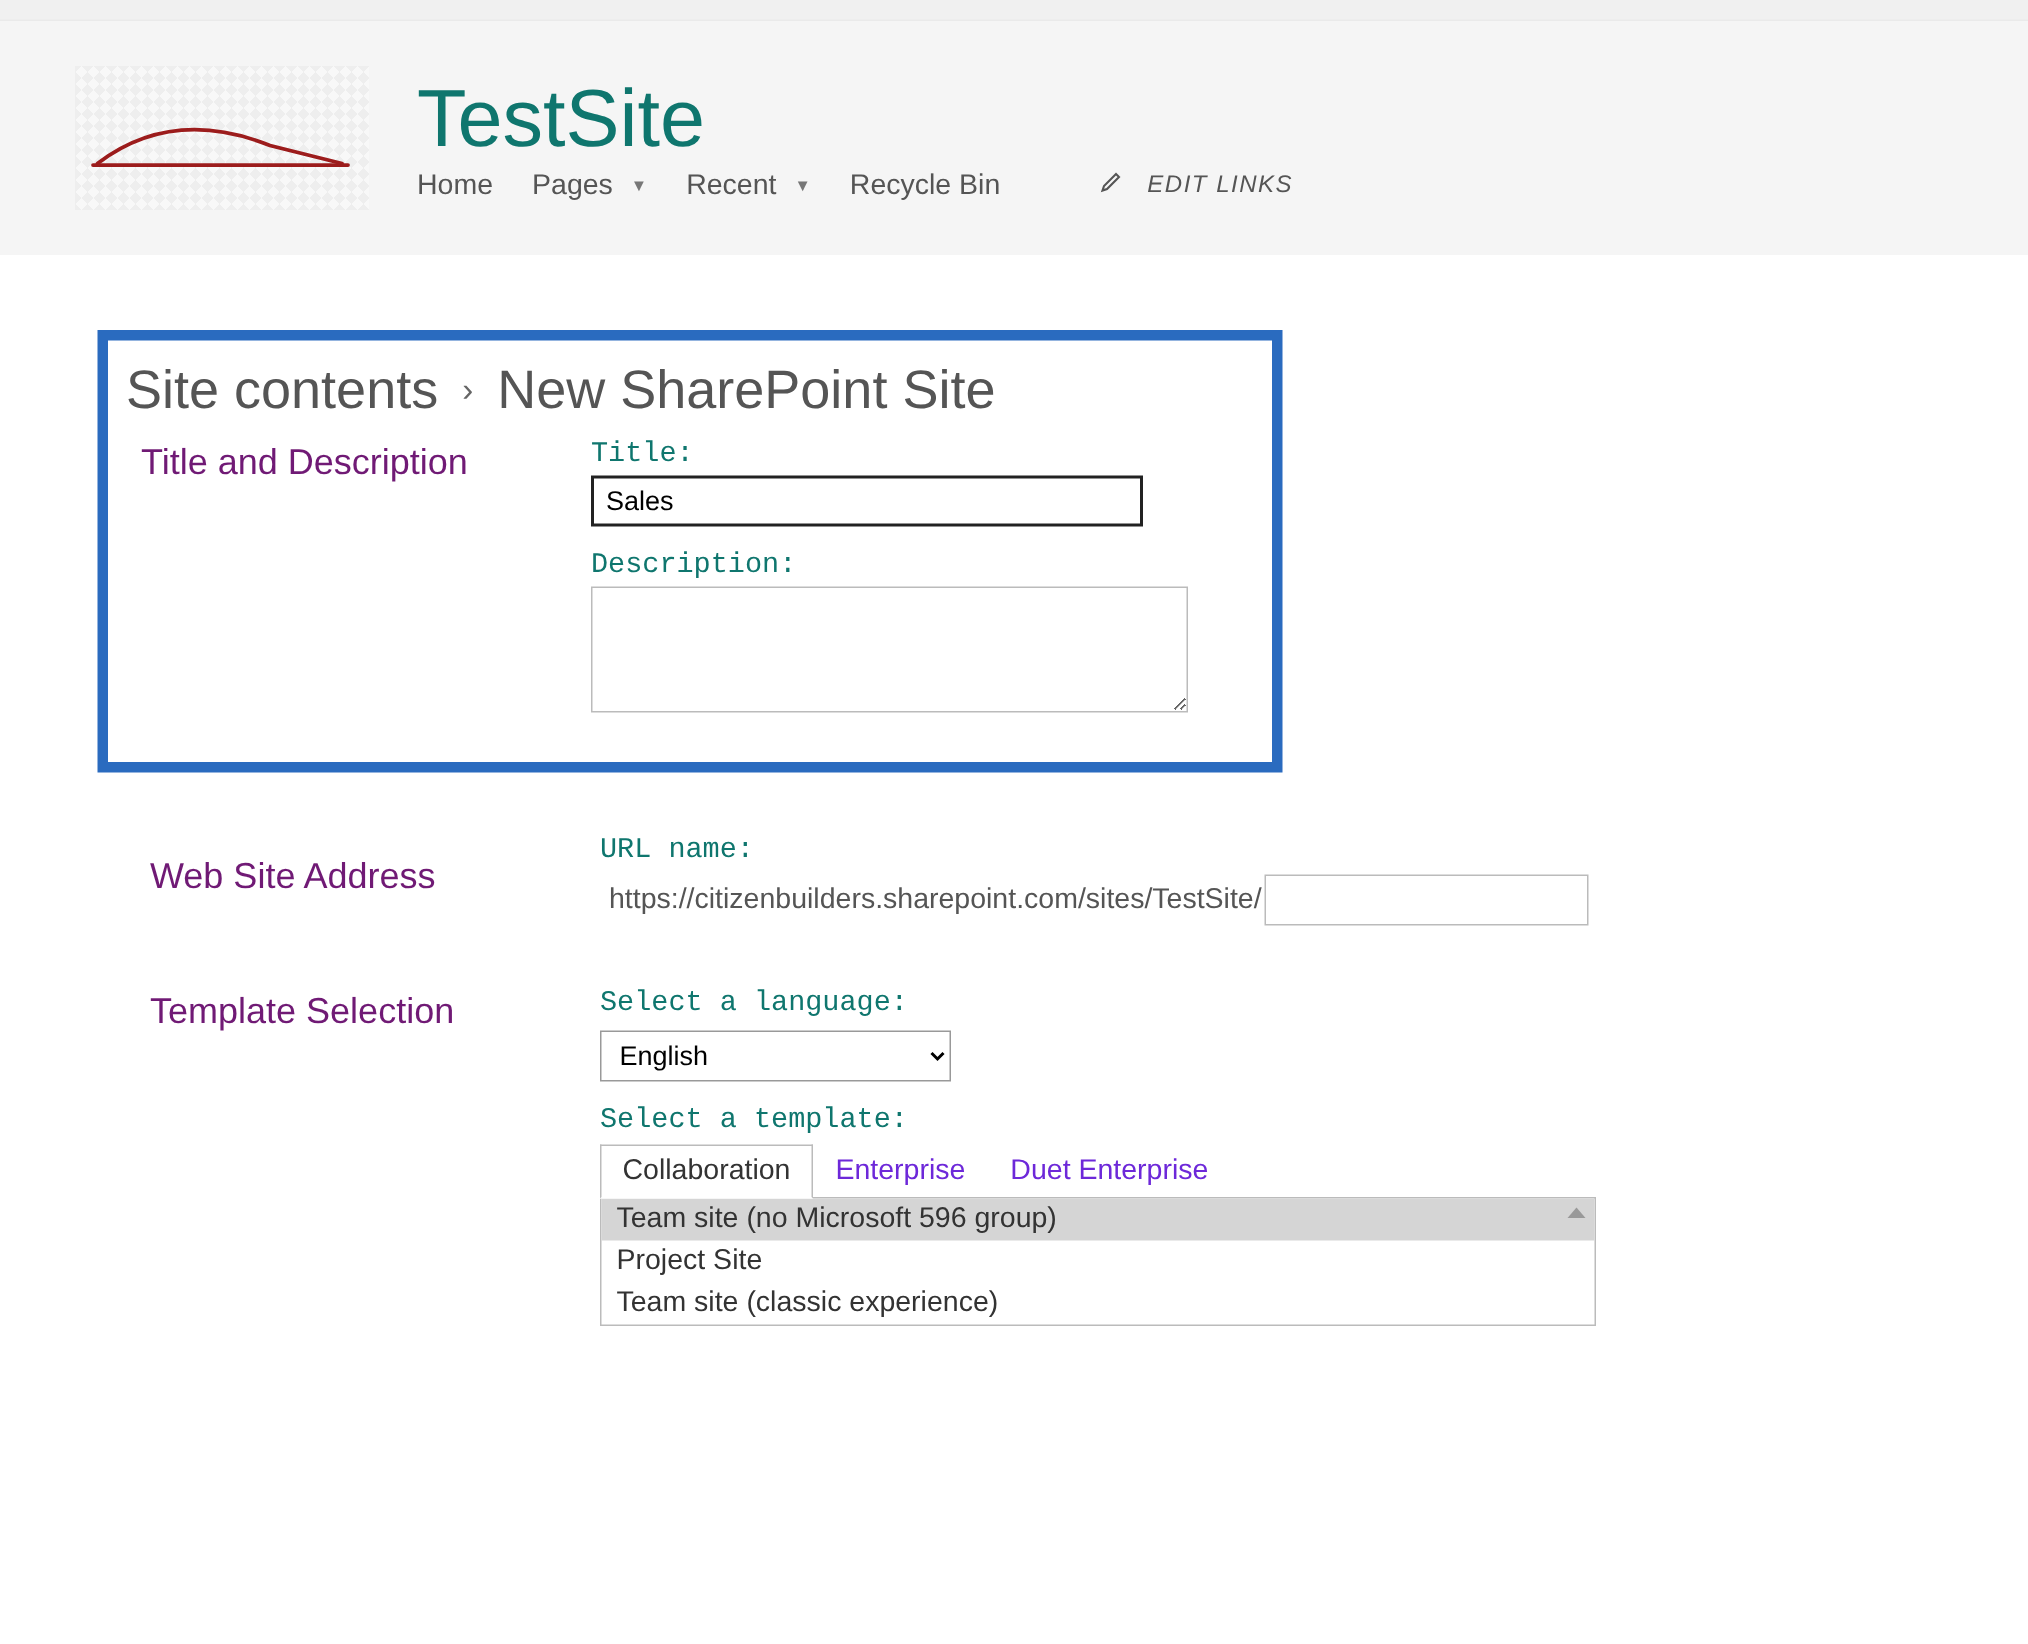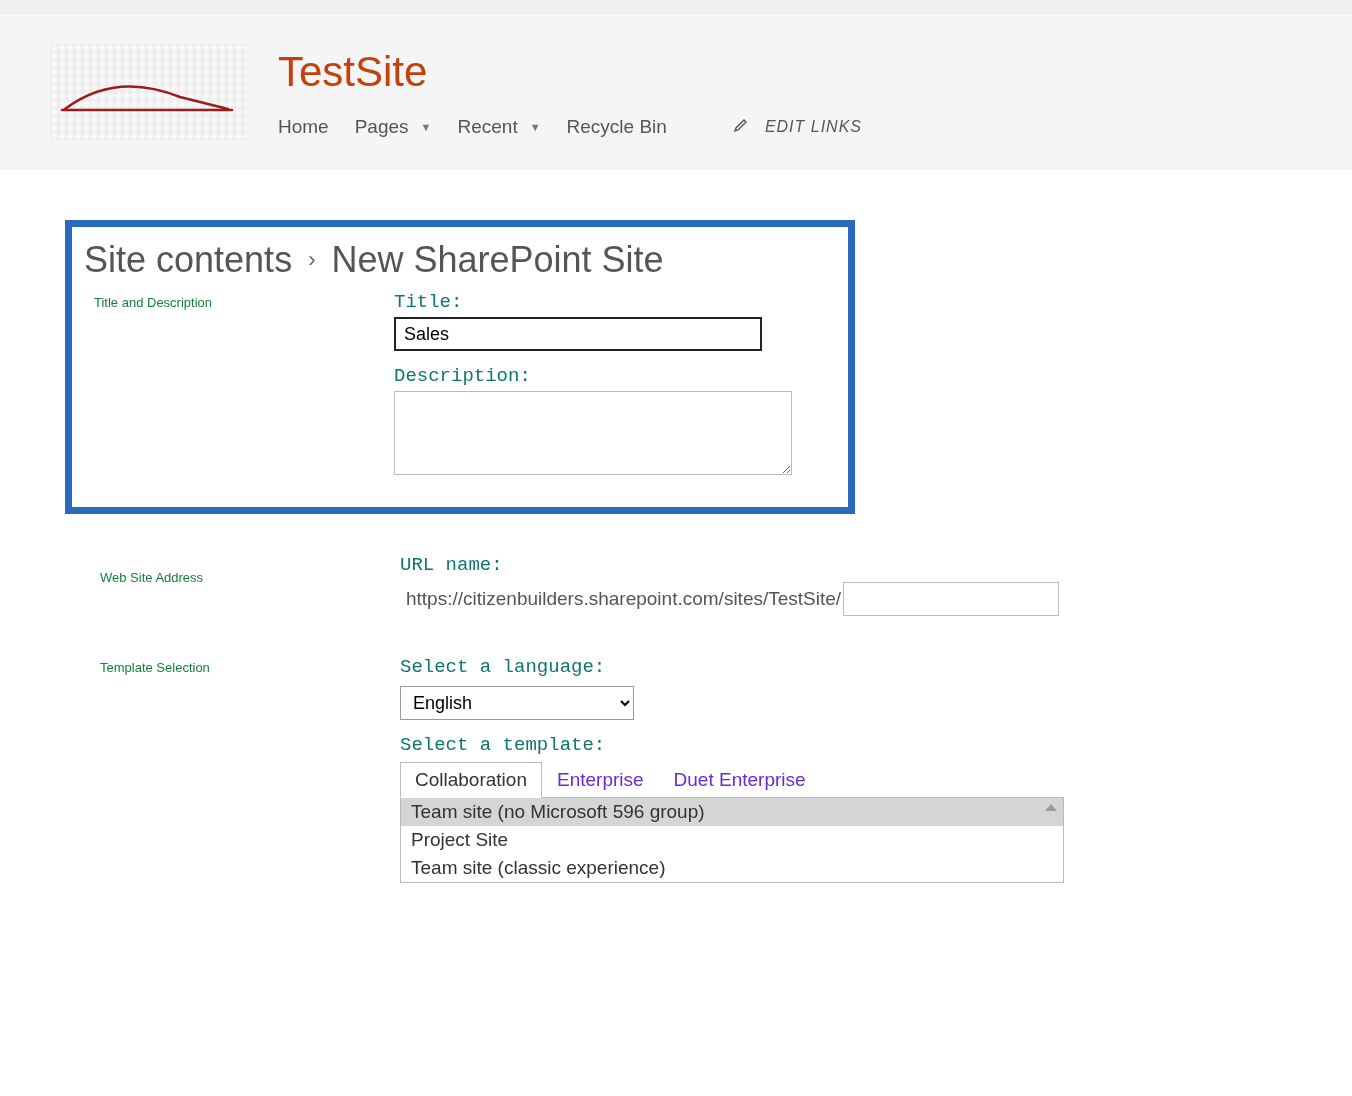--- a/index.html
+++ b/index.html
@@ -38,24 +38,24 @@
       left: 10px;
       top: 35px;
       width: 176px;
       height: 35px;
     }
     .header-right {
       padding-left: 32px;
       padding-top: 4px;
     }
     .site-title {
-      font-size: 42px;
+      font-size: 54px;
       font-weight: 300;
-      color: #c2410c;
-      margin-bottom: 20px;
+      color: #0f766e;
+      margin-bottom: 3px;
     }
     .nav {
       display: flex;
       align-items: center;
       gap: 14px;
       font-size: 19px;
       color: #555;
     }
     .nav-item {
       display: flex;
@@ -108,22 +108,22 @@
       color: #666;
     }
 
     .section {
       display: flex;
       align-items: flex-start;
     }
     .section-left {
       width: 310px;
       flex-shrink: 0;
-      font-size: 13px;
-      color: #15803d;
+      font-size: 24px;
+      color: #701a75;
       padding-top: 4px;
       padding-left: 10px;
     }
     .section-left.pad-top { padding-top: 16px; }
     .section-right {
       flex: 1;
     }
 
     .field-label {
       font-size: 19px;

